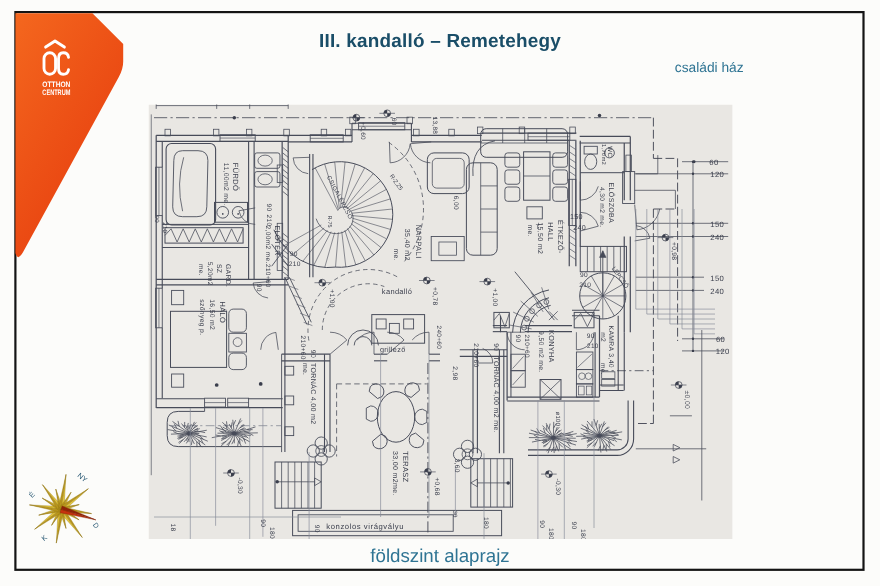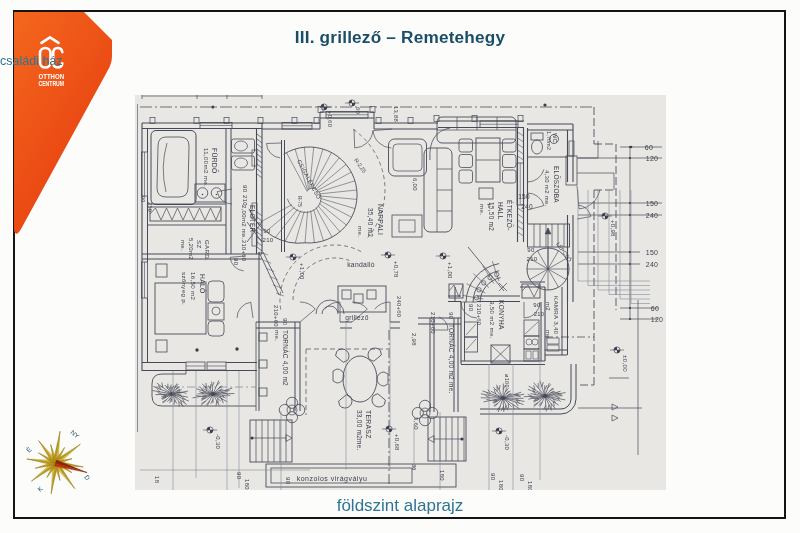--- a/index.html
+++ b/index.html
@@ -1,20 +1,20 @@
 <!DOCTYPE html>
 <html><head>
 <meta charset="utf-8">
 <style>
   html,body{margin:0;padding:0;}
   svg text{font-family:"Liberation Sans",sans-serif;}
   body{width:800px;height:533px;background:#fcfcfa;font-family:"Liberation Sans",sans-serif;position:relative;overflow:hidden;}
   .frame{position:absolute;left:13px;top:10px;width:769px;height:505px;border:2.5px solid #141414;}
   .title{position:absolute;left:0;top:27px;width:800px;text-align:center;font-weight:bold;font-size:17.2px;color:#1a4e68;letter-spacing:0.2px;}
-  .subtitle{position:absolute;left:0;top:54px;width:676px;text-align:left;font-size:12.5px;color:#2f7493;}
+  .subtitle{position:absolute;left:0;top:54px;width:676px;text-align:right;font-size:12.5px;color:#2f7493;}
   .caption{position:absolute;left:0;top:496px;width:800px;text-align:center;font-size:17px;color:#2f7493;}
 </style>
 </head>
 <body>
 
 <div class="frame"></div>
 
 <svg style="position:absolute;left:0;top:0;" width="140" height="245" viewBox="0 0 140 245">
   <defs>
     <linearGradient id="og" x1="0" y1="0" x2="0.7" y2="1">
@@ -29,21 +29,21 @@
 
   <rect x="40" y="48" width="10.5" height="19.5" rx="5.2" fill="none" stroke="#ffffff" stroke-width="2.6"></rect>
 
   <path d="M62.3,52.2 Q61.8,48 57.5,48 Q53.2,48 53.2,53.5 L53.2,62 Q53.2,67.5 57.5,67.5 Q61.8,67.5 62.3,63.3" fill="none" stroke="#ffffff" stroke-width="2.6" stroke-linecap="round"></path>
 
   <text x="38.5" y="79" font-size="7.2" font-weight="bold" fill="#ffffff" textLength="25.5" lengthAdjust="spacingAndGlyphs" font-family="Liberation Sans,sans-serif">OTTHON</text>
 
   <text x="38.5" y="86.3" font-size="7.2" font-weight="bold" fill="#ffffff" textLength="25.5" lengthAdjust="spacingAndGlyphs" font-family="Liberation Sans,sans-serif">CENTRUM</text>
 </svg>
 
-<div class="title">III. grillező – Remetehegy</div>
+<div class="title">III. kandalló – Remetehegy</div>
 
 <div class="subtitle">családi ház</div>
 
 <div class="caption">földszint alaprajz</div>
 
 <svg style="position:absolute;left:10px;top:420px;" width="100" height="90" viewBox="0 0 100 90">
 <path d="M45.1,45.6 L73.2,46.9 L45.5,43.0 Z" fill="#e3c53a" stroke="#8a7010" stroke-width="0.3"></path>
 <path d="M45.9,40.4 L73.2,46.9 L45.5,43.0 Z" fill="#b9961c" stroke="#8a7010" stroke-width="0.3"></path>
 <path d="M44.5,44.7 L61.9,52.6 L45.5,43.0 Z" fill="#e3c53a" stroke="#8a7010" stroke-width="0.3"></path>
 <path d="M46.5,41.3 L61.9,52.6 L45.5,43.0 Z" fill="#b9961c" stroke="#8a7010" stroke-width="0.3"></path>

